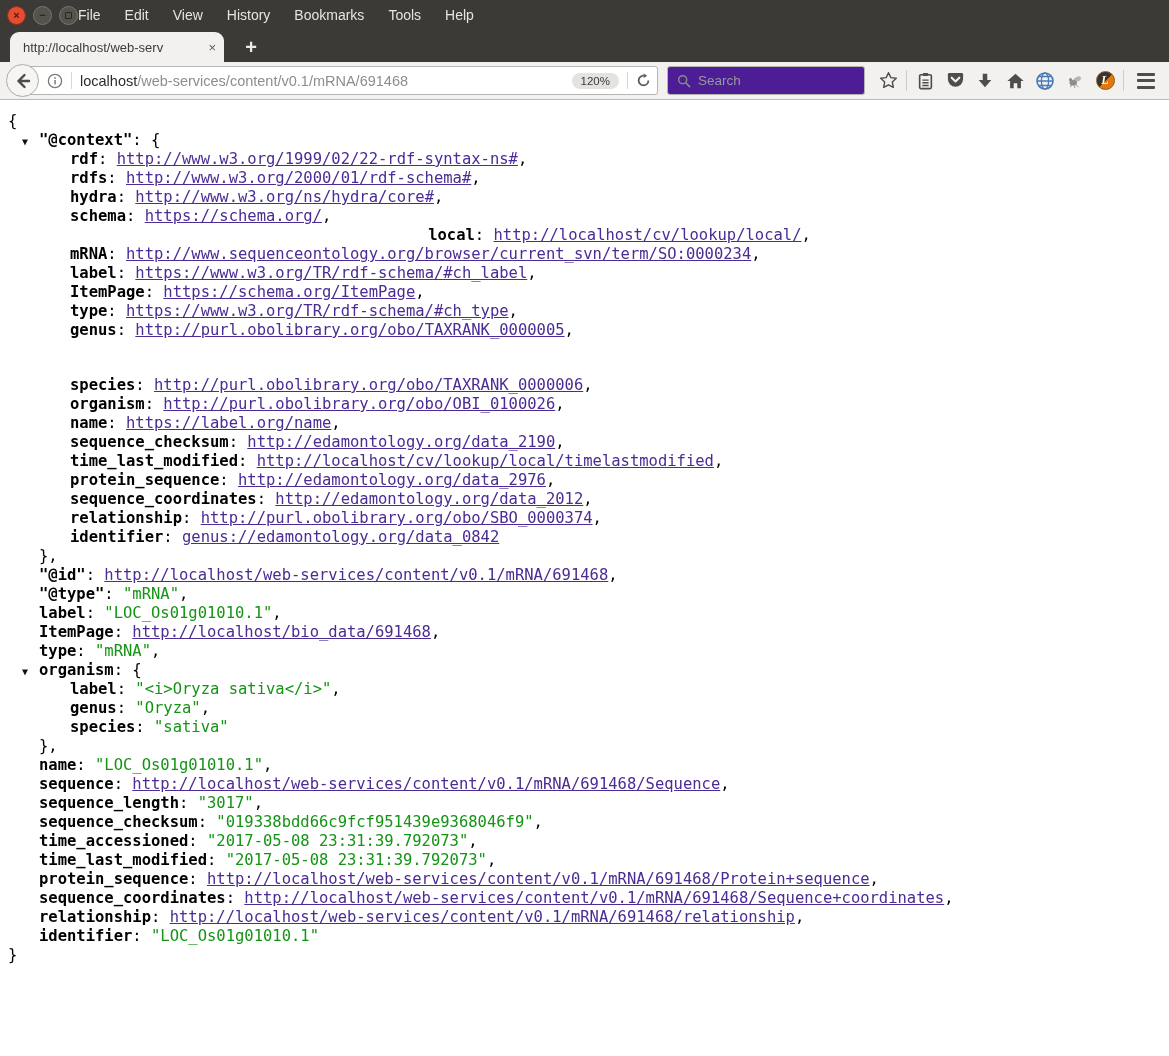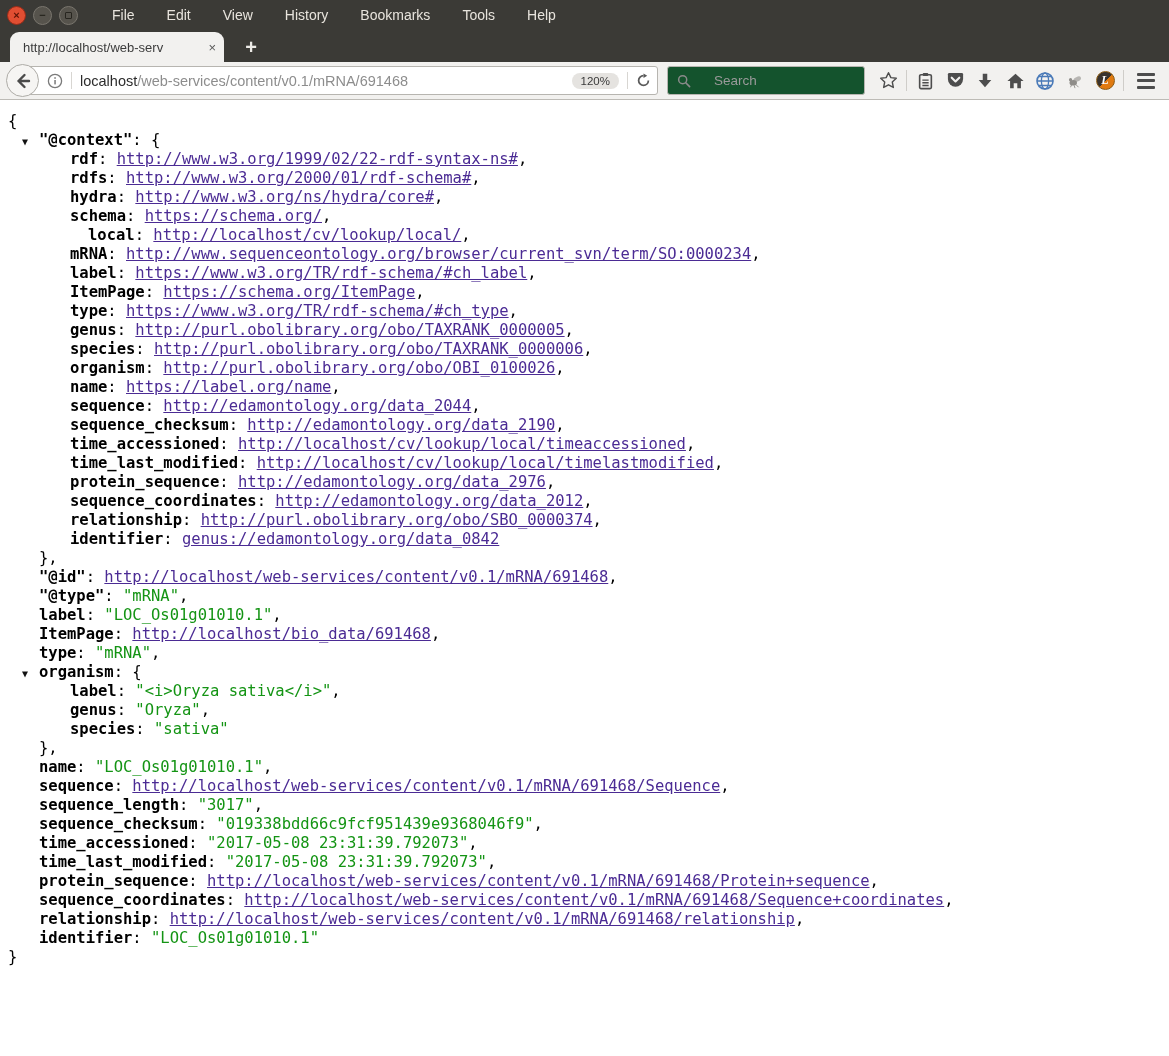--- a/index.html
+++ b/index.html
@@ -18,21 +18,21 @@
   .titlebar{
     height:30px;background:var(--chrome-dark);display:flex;align-items:center;
     color:#e8e4dd;font-size:14px;
   }
   .winbtns{display:flex;gap:7px;margin-left:7px;}
   .wbtn{width:19px;height:19px;border-radius:50%;display:flex;align-items:center;justify-content:center;
         font-size:11px;line-height:1;}
   .wbtn.close{background:#e14e32;border:1px solid #9c2c18;color:#5f1406;font-weight:bold;}
   .wbtn.min,.wbtn.max{background:#56534c;border:1px solid #7a766e;color:#27251f;font-weight:bold;}
   .wbtn.max span{width:7px;height:7px;border:1.5px solid #27251f;display:block;border-radius:1px;}
-  .menu{display:flex;gap:32px;margin-left:34px;}
+  .menu{display:flex;gap:24px;}
   .menu span{cursor:default;}
   
   .tabbar{height:32px;background:var(--chrome-dark);position:relative;}
   .tab{
     position:absolute;left:10px;top:2px;width:214px;height:30px;background:var(--chrome-light);
     border-radius:9px 9px 0 0;display:flex;align-items:center;padding:0 8px 0 13px;
     font-size:13px;color:#3c3c3c;
   }
   .tab-title{flex:1;overflow:hidden;white-space:nowrap;position:relative;}
   .tab-fade{position:absolute;right:0;top:0;bottom:0;width:26px;
@@ -59,22 +59,22 @@
   .vsep{width:1px;height:17px;background:#d8d6d2;margin:0 8px;flex:0 0 auto;}
   .urltext{flex:1;font-size:14.5px;white-space:nowrap;overflow:hidden;min-width:0;}
   .urlhost{color:#2b2b2b;}
   .urlpath{color:#8d8d8d;}
   .zoombadge{
     background:#e5e3e0;border-radius:10px;padding:2px 9px;font-size:11.5px;color:#3a3a3a;
     flex:0 0 auto;cursor:pointer;
   }
   .reload{flex:0 0 auto;color:#5a5a5a;display:flex;cursor:pointer;}
   .searchbar{
-    width:198px;height:29px;background:#14532d;border:1px solid #b7b5b0;border-radius:3px;
-    display:flex;align-items:center;padding:0 9px;margin-left:9px;flex:0 0 auto;color:#8a8a8a;gap:16px;
+    width:198px;height:29px;background:#4c1d95;border:1px solid #b7b5b0;border-radius:3px;
+    display:flex;align-items:center;padding:0 9px;margin-left:9px;flex:0 0 auto;color:#8a8a8a;
   }
   .search-ph{font-size:13.5px;color:#9a9a9a;margin-left:7px;}
   .toolicons{display:flex;align-items:center;margin-left:8px;flex:0 0 auto;}
   .iconbtn{width:30px;height:28px;display:flex;align-items:center;justify-content:center;
            color:#4d4d4d;cursor:pointer;}
   .tsep{width:1px;height:21px;background:#cfcdc9;margin:0 3px;}
   .lbadge{
     width:19px;height:19px;border-radius:50%;
     background:linear-gradient(135deg,#3a342e 52%,#e07a10 52%);
     border:1px solid #8c5a10;color:#fff;font-size:12px;font-weight:bold;font-style:italic;
@@ -218,32 +218,30 @@
   </div>
 </div>
 
 <div class="content" id="json-root">
     <div class="line" style="padding-left: 8px;"><span>{</span></div>
     <div class="line" style="padding-left: 39px;"><span class="tri" style="left: 22px;">▼</span><span class="jkey">"@context"</span><span>: </span><span>{</span></div>
     <div class="line" style="padding-left: 70px;"><span class="jkey">rdf</span><span>: </span><a class="jlink">http://www.w3.org/1999/02/22-rdf-syntax-ns#</a><span>,</span></div>
     <div class="line" style="padding-left: 70px;"><span class="jkey">rdfs</span><span>: </span><a class="jlink">http://www.w3.org/2000/01/rdf-schema#</a><span>,</span></div>
     <div class="line" style="padding-left: 70px;"><span class="jkey">hydra</span><span>: </span><a class="jlink">http://www.w3.org/ns/hydra/core#</a><span>,</span></div>
     <div class="line" style="padding-left: 70px;"><span class="jkey">schema</span><span>: </span><a class="jlink">https://schema.org/</a><span>,</span></div>
-    <div class="line" style="padding-left: 88px;"><span class="jkey">local</span><span>: </span><a class="jlink">http://localhost/cv/lookup/local/</a><span>,</span></div>
+    <div class="line" style="padding-left: 70px; text-align: center;"><span class="jkey">local</span><span>: </span><a class="jlink">http://localhost/cv/lookup/local/</a><span>,</span></div>
     <div class="line" style="padding-left: 70px;"><span class="jkey">mRNA</span><span>: </span><a class="jlink">http://www.sequenceontology.org/browser/current_svn/term/SO:0000234</a><span>,</span></div>
     <div class="line" style="padding-left: 70px;"><span class="jkey">label</span><span>: </span><a class="jlink">https://www.w3.org/TR/rdf-schema/#ch_label</a><span>,</span></div>
     <div class="line" style="padding-left: 70px;"><span class="jkey">ItemPage</span><span>: </span><a class="jlink">https://schema.org/ItemPage</a><span>,</span></div>
     <div class="line" style="padding-left: 70px;"><span class="jkey">type</span><span>: </span><a class="jlink">https://www.w3.org/TR/rdf-schema/#ch_type</a><span>,</span></div>
     <div class="line" style="padding-left: 70px;"><span class="jkey">genus</span><span>: </span><a class="jlink">http://purl.obolibrary.org/obo/TAXRANK_0000005</a><span>,</span></div>
-    <div class="line" style="padding-left: 70px;"><span class="jkey">species</span><span>: </span><a class="jlink">http://purl.obolibrary.org/obo/TAXRANK_0000006</a><span>,</span></div>
+    <div class="line" style="padding-left: 70px; margin-top: 36px;"><span class="jkey">species</span><span>: </span><a class="jlink">http://purl.obolibrary.org/obo/TAXRANK_0000006</a><span>,</span></div>
     <div class="line" style="padding-left: 70px;"><span class="jkey">organism</span><span>: </span><a class="jlink">http://purl.obolibrary.org/obo/OBI_0100026</a><span>,</span></div>
     <div class="line" style="padding-left: 70px;"><span class="jkey">name</span><span>: </span><a class="jlink">https://label.org/name</a><span>,</span></div>
-    <div class="line" style="padding-left: 70px;"><span class="jkey">sequence</span><span>: </span><a class="jlink">http://edamontology.org/data_2044</a><span>,</span></div>
     <div class="line" style="padding-left: 70px;"><span class="jkey">sequence_checksum</span><span>: </span><a class="jlink">http://edamontology.org/data_2190</a><span>,</span></div>
-    <div class="line" style="padding-left: 70px;"><span class="jkey">time_accessioned</span><span>: </span><a class="jlink">http://localhost/cv/lookup/local/timeaccessioned</a><span>,</span></div>
     <div class="line" style="padding-left: 70px;"><span class="jkey">time_last_modified</span><span>: </span><a class="jlink">http://localhost/cv/lookup/local/timelastmodified</a><span>,</span></div>
     <div class="line" style="padding-left: 70px;"><span class="jkey">protein_sequence</span><span>: </span><a class="jlink">http://edamontology.org/data_2976</a><span>,</span></div>
     <div class="line" style="padding-left: 70px;"><span class="jkey">sequence_coordinates</span><span>: </span><a class="jlink">http://edamontology.org/data_2012</a><span>,</span></div>
     <div class="line" style="padding-left: 70px;"><span class="jkey">relationship</span><span>: </span><a class="jlink">http://purl.obolibrary.org/obo/SBO_0000374</a><span>,</span></div>
     <div class="line" style="padding-left: 70px;"><span class="jkey">identifier</span><span>: </span><a class="jlink">genus://edamontology.org/data_0842</a></div>
     <div class="line" style="padding-left: 39px;"><span>},</span></div>
     <div class="line" style="padding-left: 39px;"><span class="jkey">"@id"</span><span>: </span><a class="jlink">http://localhost/web-services/content/v0.1/mRNA/691468</a><span>,</span></div>
     <div class="line" style="padding-left: 39px;"><span class="jkey">"@type"</span><span>: </span><span class="jstr">"mRNA"</span><span>,</span></div>
     <div class="line" style="padding-left: 39px;"><span class="jkey">label</span><span>: </span><span class="jstr">"LOC_Os01g01010.1"</span><span>,</span></div>
     <div class="line" style="padding-left: 39px;"><span class="jkey">ItemPage</span><span>: </span><a class="jlink">http://localhost/bio_data/691468</a><span>,</span></div>

